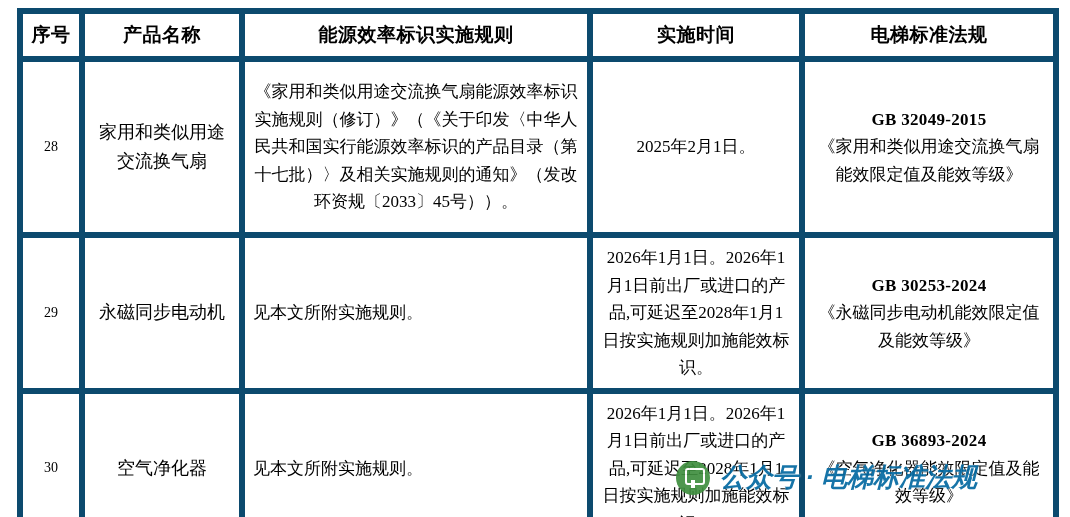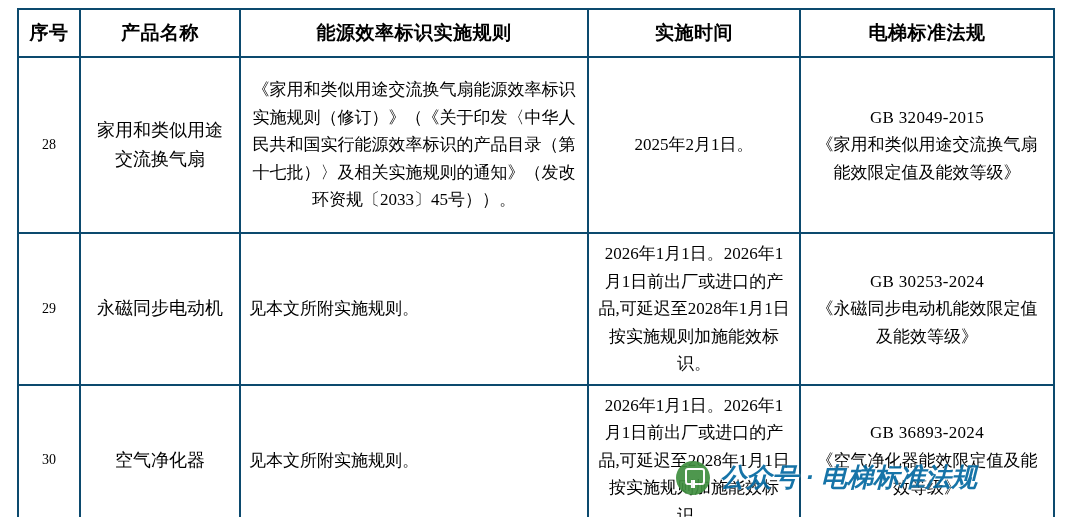--- a/index.html
+++ b/index.html
@@ -22,21 +22,21 @@
     box-sizing: border-box;
   }
   table.doc-table {
     border-collapse: collapse;
     table-layout: fixed;
     width: 1036px;
     margin: 8px 17px 0 17px;
   }
   table.doc-table td,
   table.doc-table th {
-    border: 2px solid #0c4a6e;
+    border: 6px solid #0c4a6e;
     vertical-align: middle;
     text-align: center;
     padding: 6px 8px;
     box-sizing: border-box;
   }
   thead th {
     font-weight: bold;
     font-size: 19px;
     height: 48px;
     padding: 4px 6px;
@@ -81,20 +81,21 @@
     text-align: center;
     padding: 8px 10px;
   }
   .row-28 td { height: 176px; }
   .row-29 td { height: 126px; }
   .row-30 td { height: 126px; }
 
   .std-code {
     display: block;
     letter-spacing: 0.3px;
+    font-weight: bold;
   }
   .std-title {
     display: block;
   }
 
   .watermark {
     position: absolute;
     left: 676px;
     top: 452px;
     display: flex;

